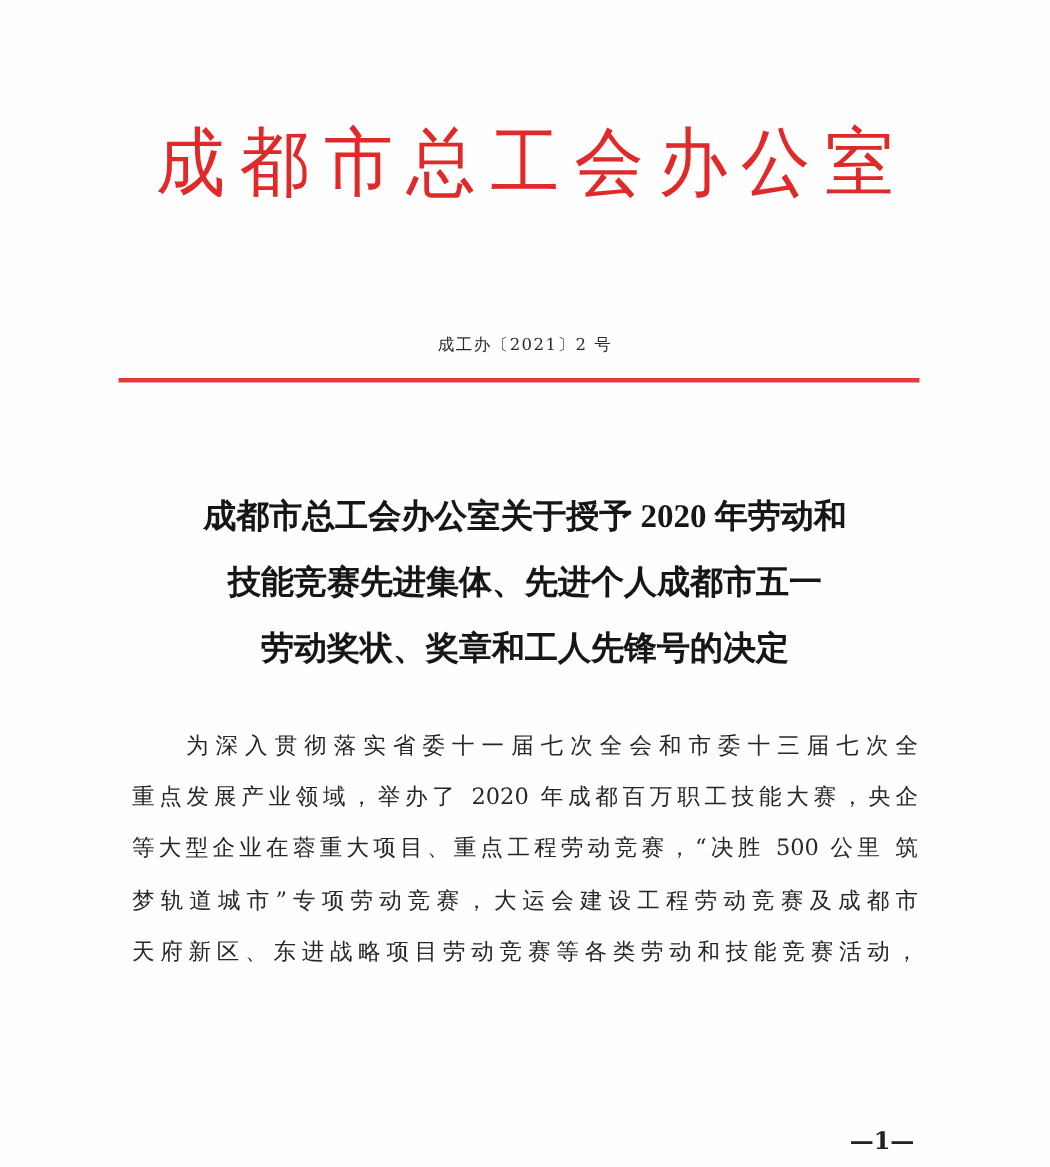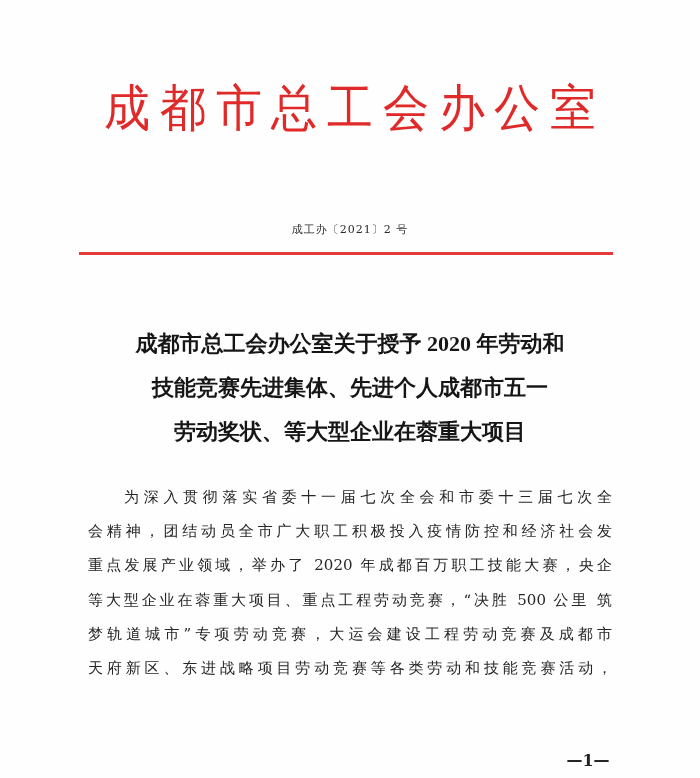--- a/index.html
+++ b/index.html
@@ -125,26 +125,25 @@
     <span>室</span>
   </div>
 
   <div class="doc-number">成工办〔2021〕2 号</div>
 
   <div class="red-rule"></div>
 
   <div class="decision-title">
     <div>成都市总工会办公室关于授予 2020 年劳动和</div>
     <div>技能竞赛先进集体、先进个人成都市五一</div>
-    <div>劳动奖状、等大型企业在蓉重大项目</div>
+    <div>劳动奖状、奖章和工人先锋号的决定</div>
   </div>
 
   <div class="body-text">
     <span class="body-line indent">为深入贯彻落实省委十一届七次全会和市委十三届七次全</span>
-    <span class="body-line">会精神，团结动员全市广大职工积极投入疫情防控和经济社会发</span>
     <span class="body-line">重点发展产业领域，举办了 2020 年成都百万职工技能大赛，央企</span>
     <span class="body-line">等大型企业在蓉重大项目、重点工程劳动竞赛，“决胜 500 公里 筑</span>
     <span class="body-line">梦轨道城市”专项劳动竞赛，大运会建设工程劳动竞赛及成都市</span>
     <span class="body-line">天府新区、东进战略项目劳动竞赛等各类劳动和技能竞赛活动，</span>
   </div>
 
   <div class="page-number">—1—</div>
 
 </div>
 

